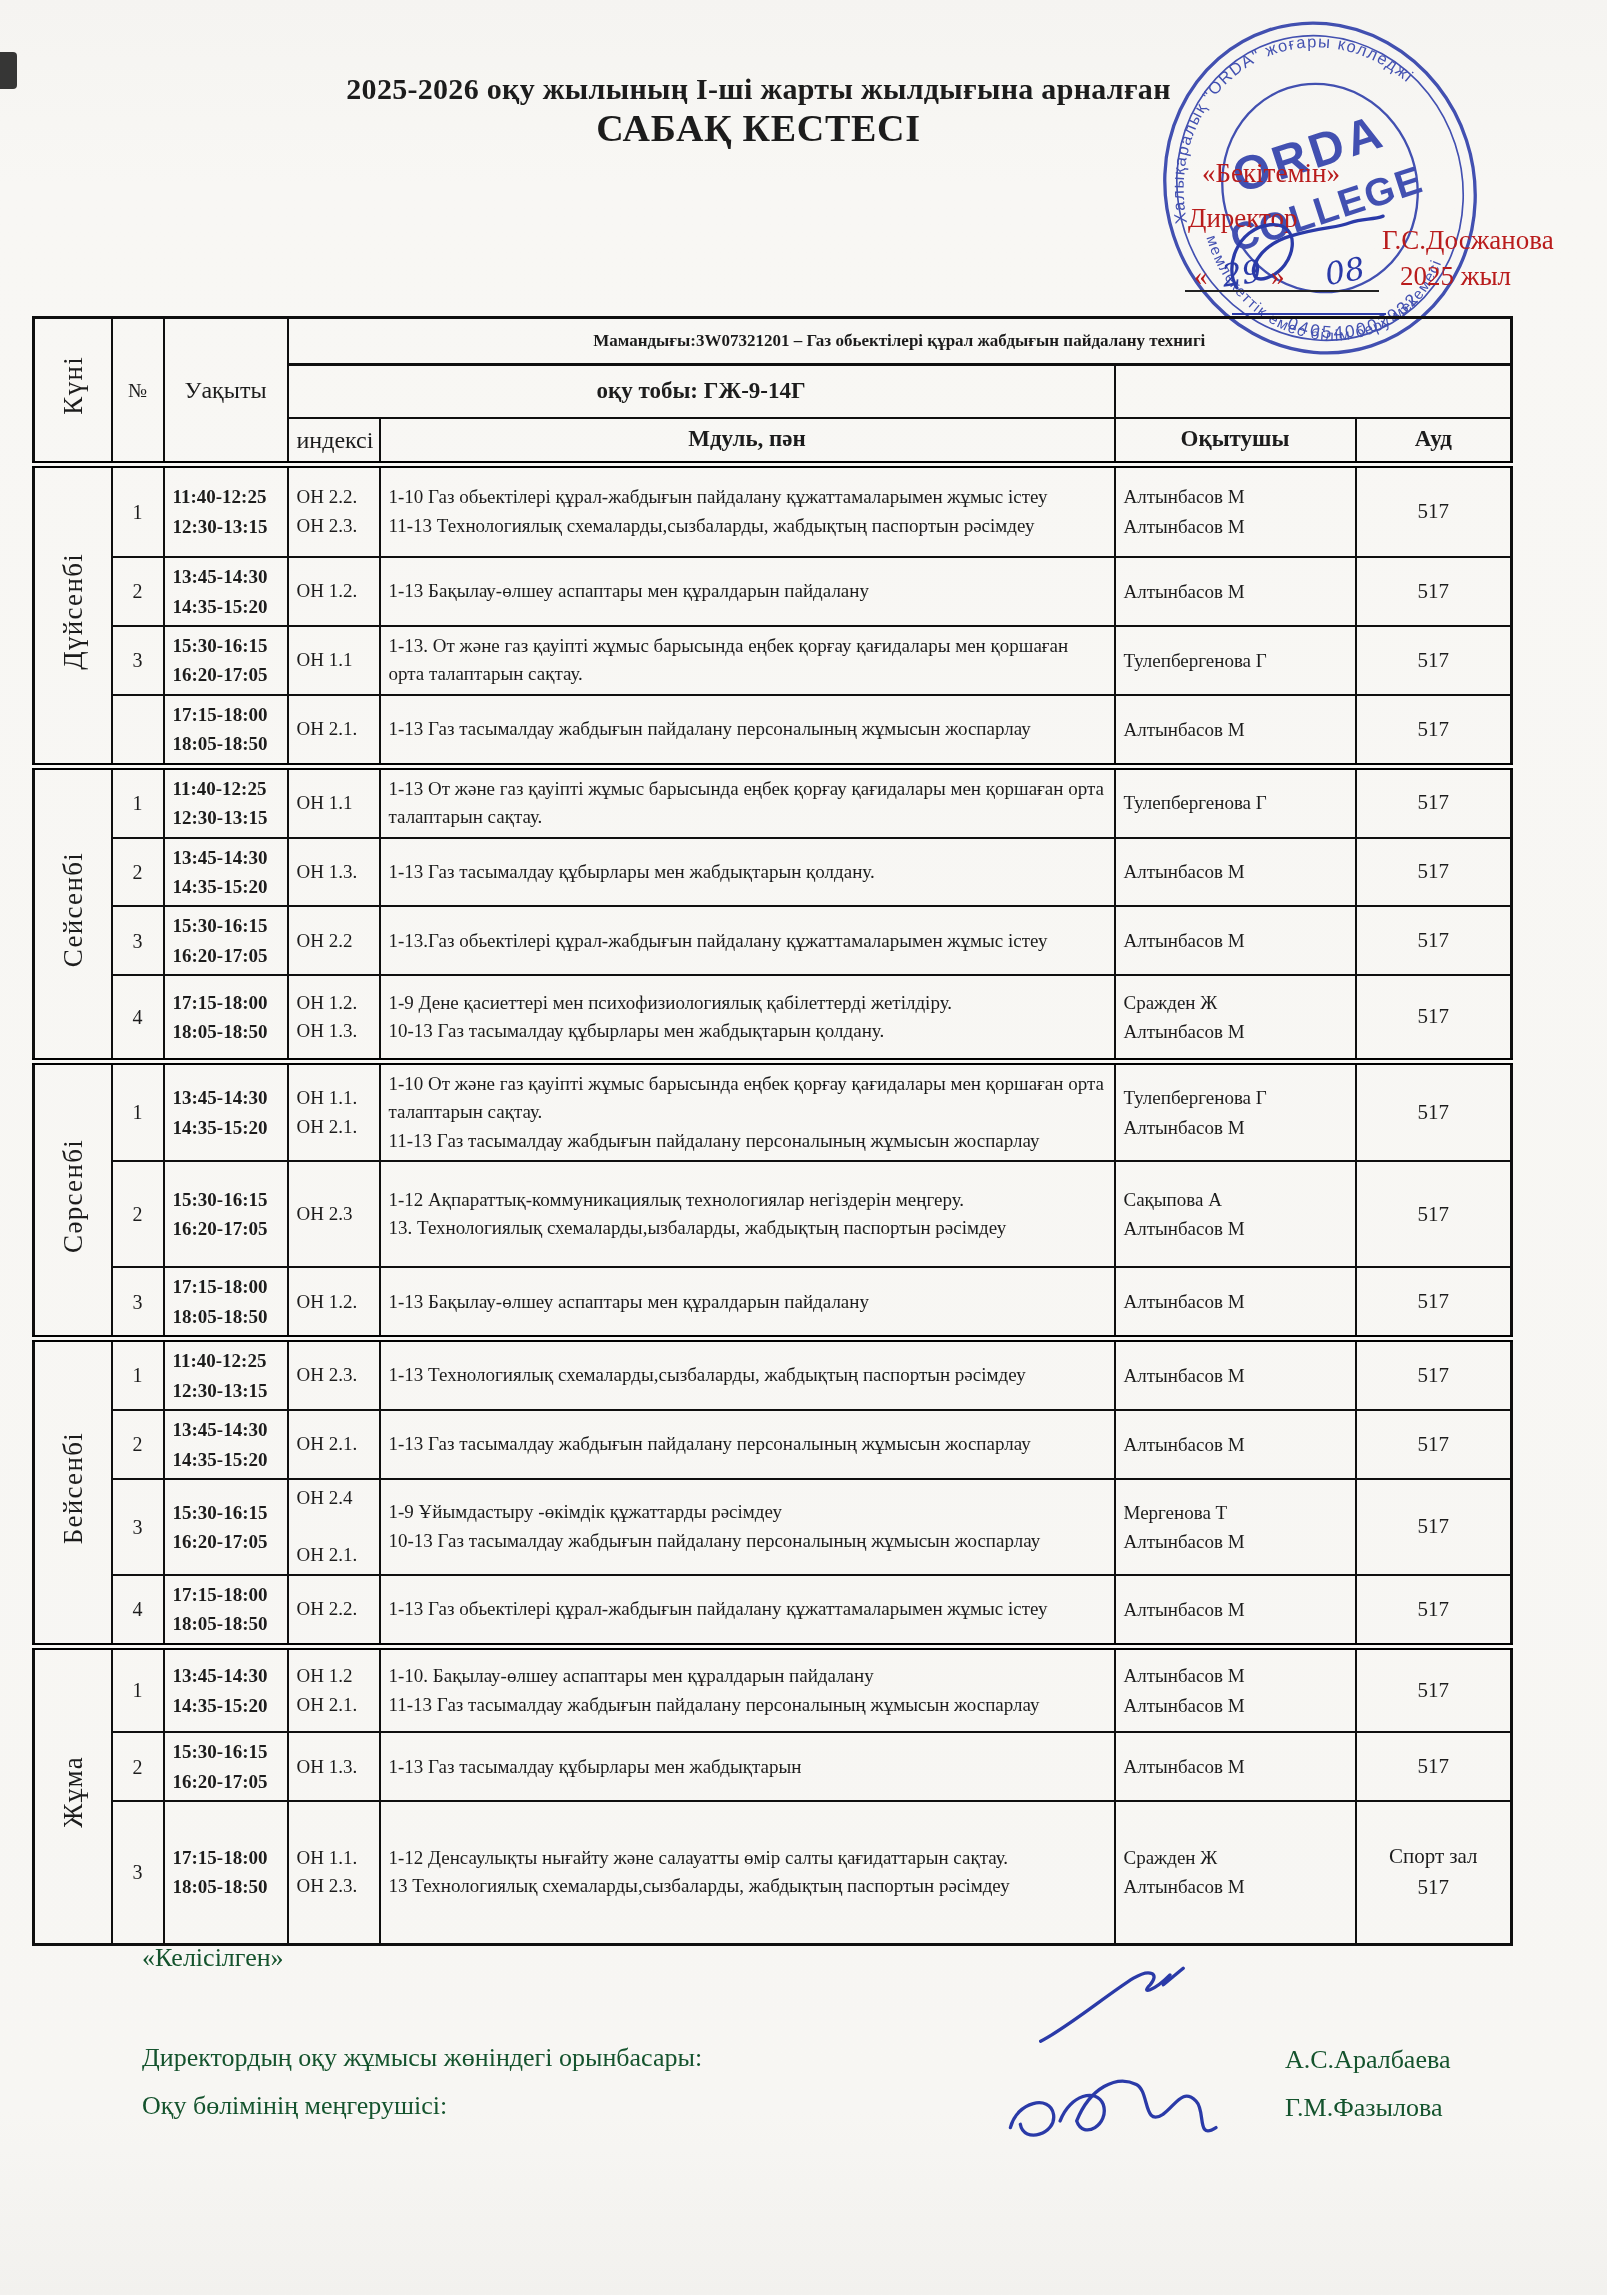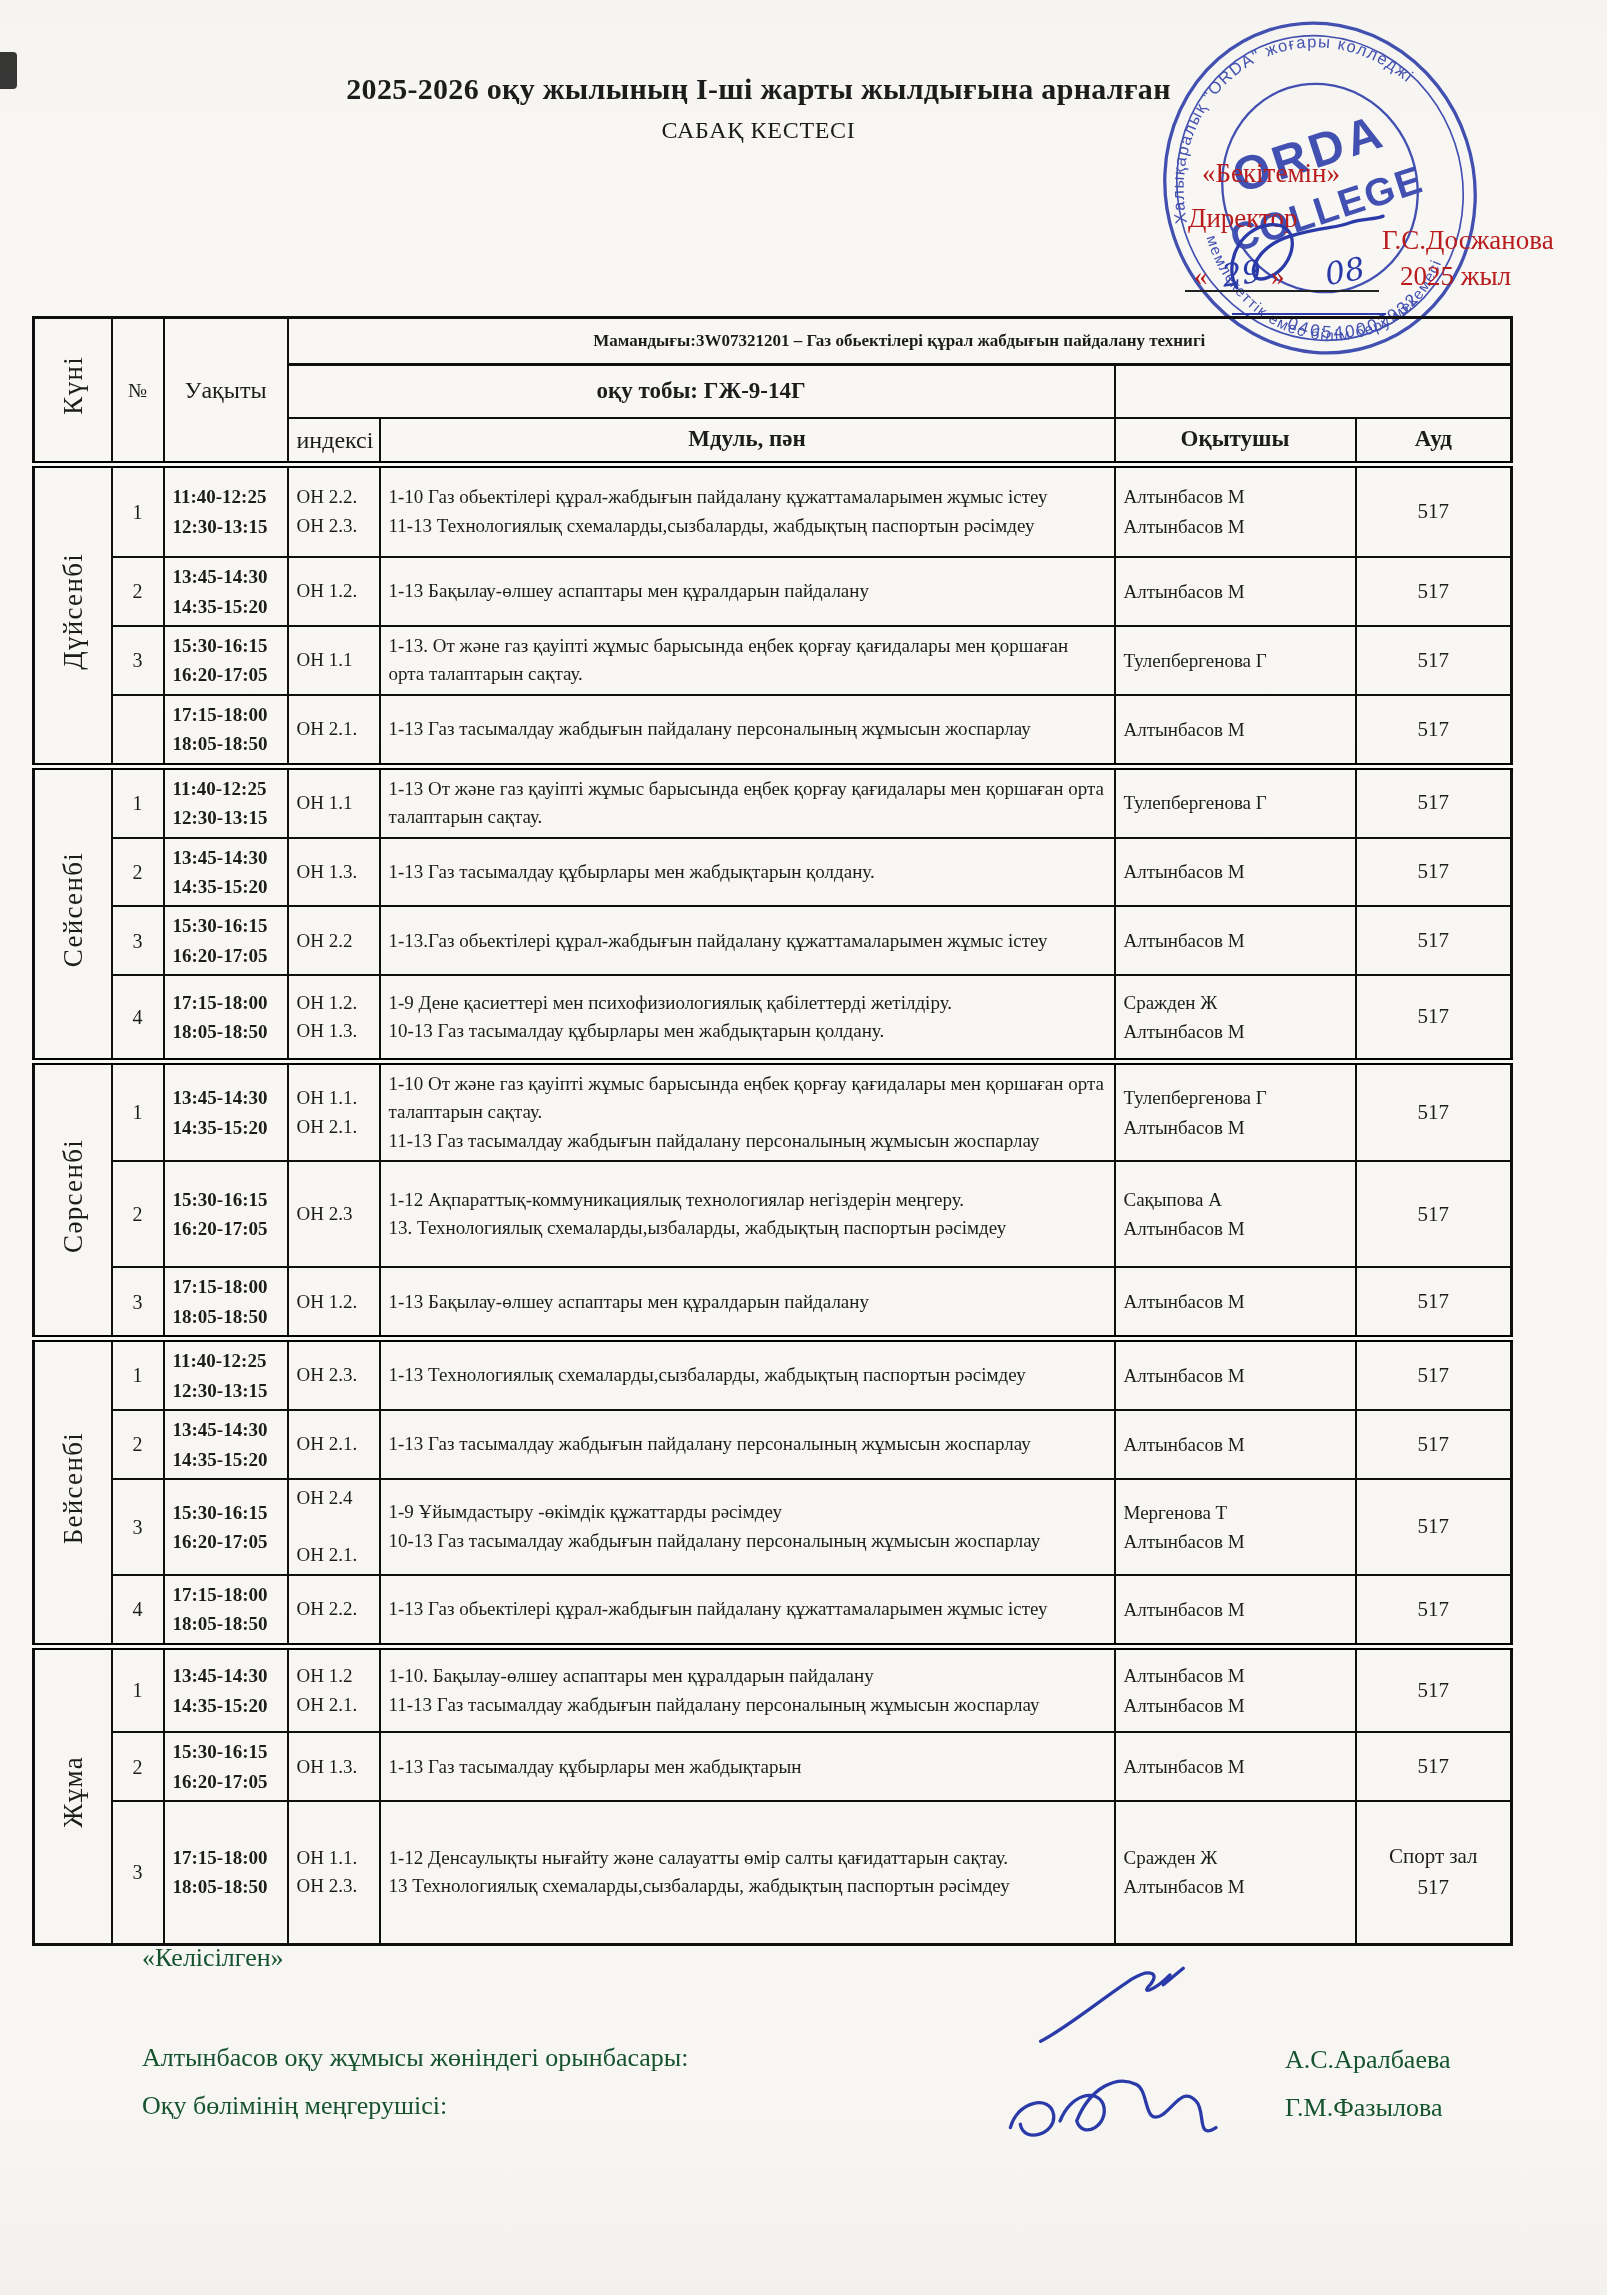--- a/index.html
+++ b/index.html
@@ -7,21 +7,21 @@
     width:1608px;height:2295px;position:relative;overflow:hidden;
     background:#f7f6f3;
     font-family:"Liberation Serif","DejaVu Serif",serif;
     color:#1c1c1c;
   }
   .paper-shade{position:absolute;inset:0;background:linear-gradient(180deg,#f5f4f1 0%,#f8f7f4 8%,#f7f6f3 92%,#f2f1ee 100%);}
   .scan-artifact{position:absolute;left:0;top:52px;width:17.3px;height:37px;background:#141414;border-radius:0 4px 4px 0;opacity:.85;}
   
   .title-wrap{position:absolute;left:80px;top:72px;width:1357px;text-align:center;}
   .title-line1{font-size:30px;font-weight:bold;letter-spacing:0.3px;}
-  .title-line2{font-size:24px;font-weight:normal;margin-top:11px;letter-spacing:0.7px;}
+  .title-line2{font-size:38px;font-weight:bold;margin-top:0;letter-spacing:0.7px;}
   
   .stamp{position:absolute;left:1154px;top:12px;width:332px;height:352px;transform:rotate(-18deg);opacity:.88;pointer-events:none;}
   .approve{position:absolute;font-size:27px;color:#b91c1c;}
   .u-line{position:absolute;border-bottom:2px solid #222;}
   .hand{font-family:"DejaVu Serif",serif;font-style:italic;color:#2a3aa8;}
   .sig-svg{position:absolute;pointer-events:none;}
   
   table.sched{
     position:absolute;left:32px;top:316px;width:1478px;
     border-collapse:collapse;table-layout:fixed;
@@ -324,21 +324,21 @@
 13 Технологиялық схемаларды,сызбаларды, жабдықтың паспортын рәсімдеу</td>
       <td class="teach">Сражден Ж
 Алтынбасов М</td>
       <td class="room">Спорт зал
 517</td>
     </tr>
   </tbody>
 </table>
 
 <div class="foot" style="left:142px;top:1943px;">«Келісілген»</div>
-<div class="foot" style="left:142px;top:2043px;">Алтынбасов оқу жұмысы  жөніндегі орынбасары:</div>
+<div class="foot" style="left:142px;top:2043px;">Директордың оқу жұмысы  жөніндегі орынбасары:</div>
 <div class="foot" style="left:142px;top:2091px;">Оқу бөлімінің меңгерушісі:</div>
 
 <svg class="sig-svg" style="left:1027px;top:1955px;" width="213" height="126" viewBox="0 0 320 190">
   <path d="M20 130 C 60 110, 120 60, 160 35 C 185 20, 200 28, 185 45 C 170 60, 190 55, 215 30 M 205 45 L 235 20" fill="none" stroke="#2a3aa8" stroke-width="5" stroke-linecap="round"></path>
 </svg>
 <svg class="sig-svg" style="left:997px;top:2048px;" width="239" height="126" viewBox="0 0 360 190">
   <path d="M20 120 C 30 80, 80 70, 85 100 C 90 130, 40 145, 35 115 M 95 110 C 110 70, 150 60, 160 85 C 170 115, 130 140, 120 110 C 140 60, 180 40, 210 55 C 230 65, 220 120, 250 100 C 270 85, 280 60, 300 80 C 315 95, 300 140, 330 120" fill="none" stroke="#2a3aa8" stroke-width="5" stroke-linecap="round"></path>
 </svg>
 
 <div class="foot" style="left:1285px;top:2045px;">А.С.Аралбаева</div>

